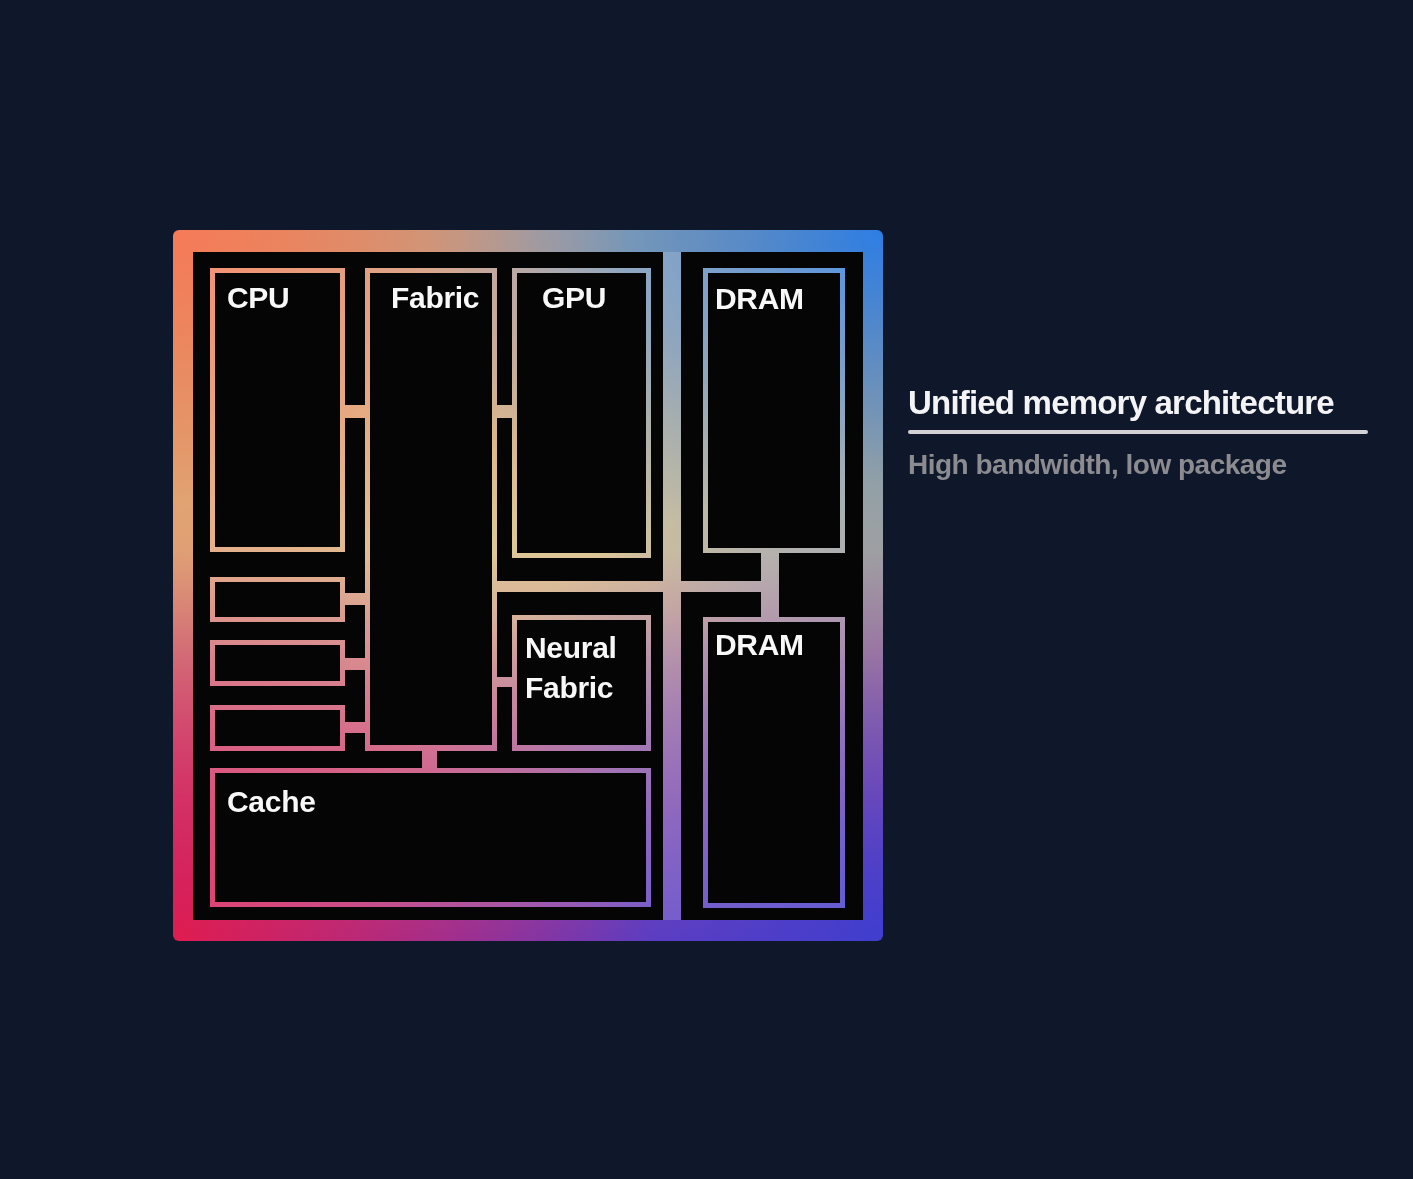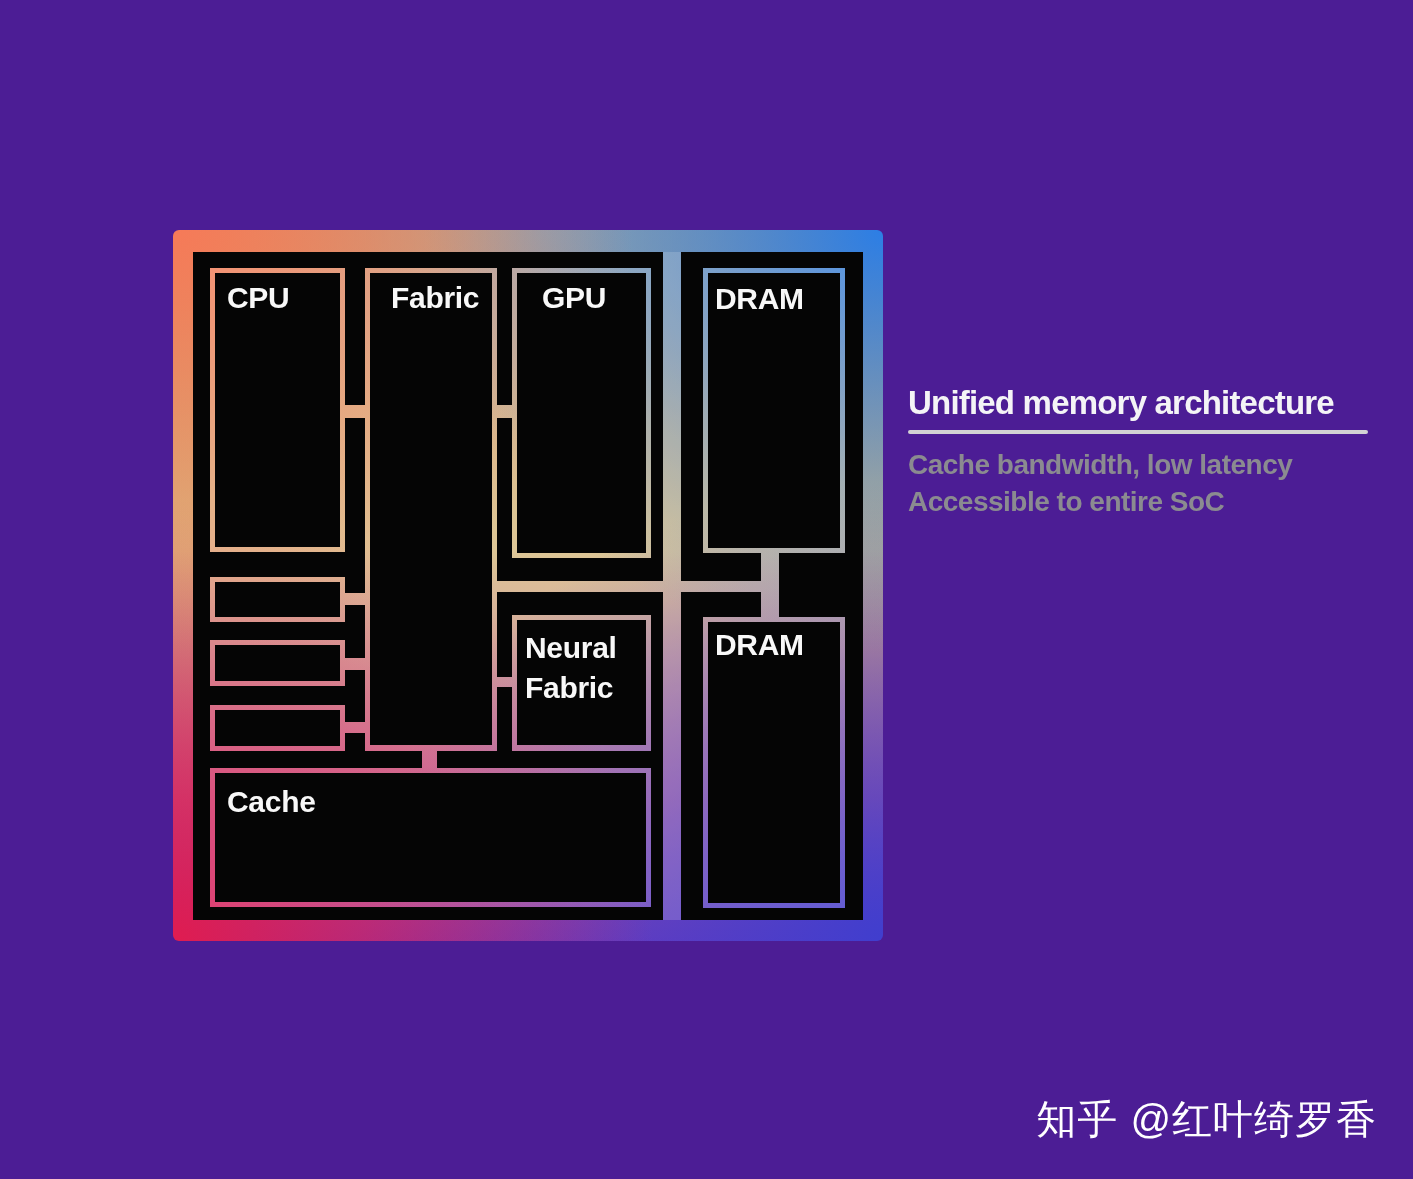--- a/index.html
+++ b/index.html
@@ -1,16 +1,16 @@
 <!DOCTYPE html>
 <html><head>
 <meta charset="utf-8">
 <style>
   html,body{margin:0;padding:0;background:#000;}
-  .stage{position:relative;width:1413px;height:1179px;background:#4c1d95;overflow:hidden;
+  .stage{position:relative;width:1413px;height:1179px;background:#0f172a;overflow:hidden;
          font-family:"Liberation Sans",sans-serif;}
 
   
   .chip{position:absolute;left:173px;top:230px;width:710px;height:711px;border-radius:6px;
         background-color:#d8bd83;
         background-image:
           radial-gradient(460px 420px at 0px 0px,    #f67a58 0%, rgba(246,122,88,0) 100%),
           radial-gradient(460px 420px at 710px 0px,  #2c7ee5 0%, rgba(44,126,229,0) 100%),
           radial-gradient(480px 440px at 0px 711px,  #e01c50 0%, rgba(224,28,80,0) 100%),
           radial-gradient(520px 460px at 710px 711px,#403ece 0%, rgba(64,62,206,0) 100%),
@@ -103,20 +103,18 @@
     <div class="lbl" style="left:542px;top:54px">DRAM</div>
     <div class="lbl wrap" style="left:352px;top:398px">Neural Fabric</div>
     <div class="lbl" style="left:542px;top:400px">DRAM</div>
     <div class="lbl" style="left:54px;top:557px">Cache</div>
   </div>
 
   <div class="info">
     <div class="info-title">Unified memory architecture</div>
     <div class="info-underline"></div>
     <div class="info-items">
-      <div>Cache bandwidth, low latency</div>
-      <div>Accessible to entire SoC</div>
+      <div>High bandwidth, low package</div>
     </div>
   </div>
 
-  <div class="watermark">知乎 @红叶绮罗香</div>
 
 </div>
 
 </body></html>

